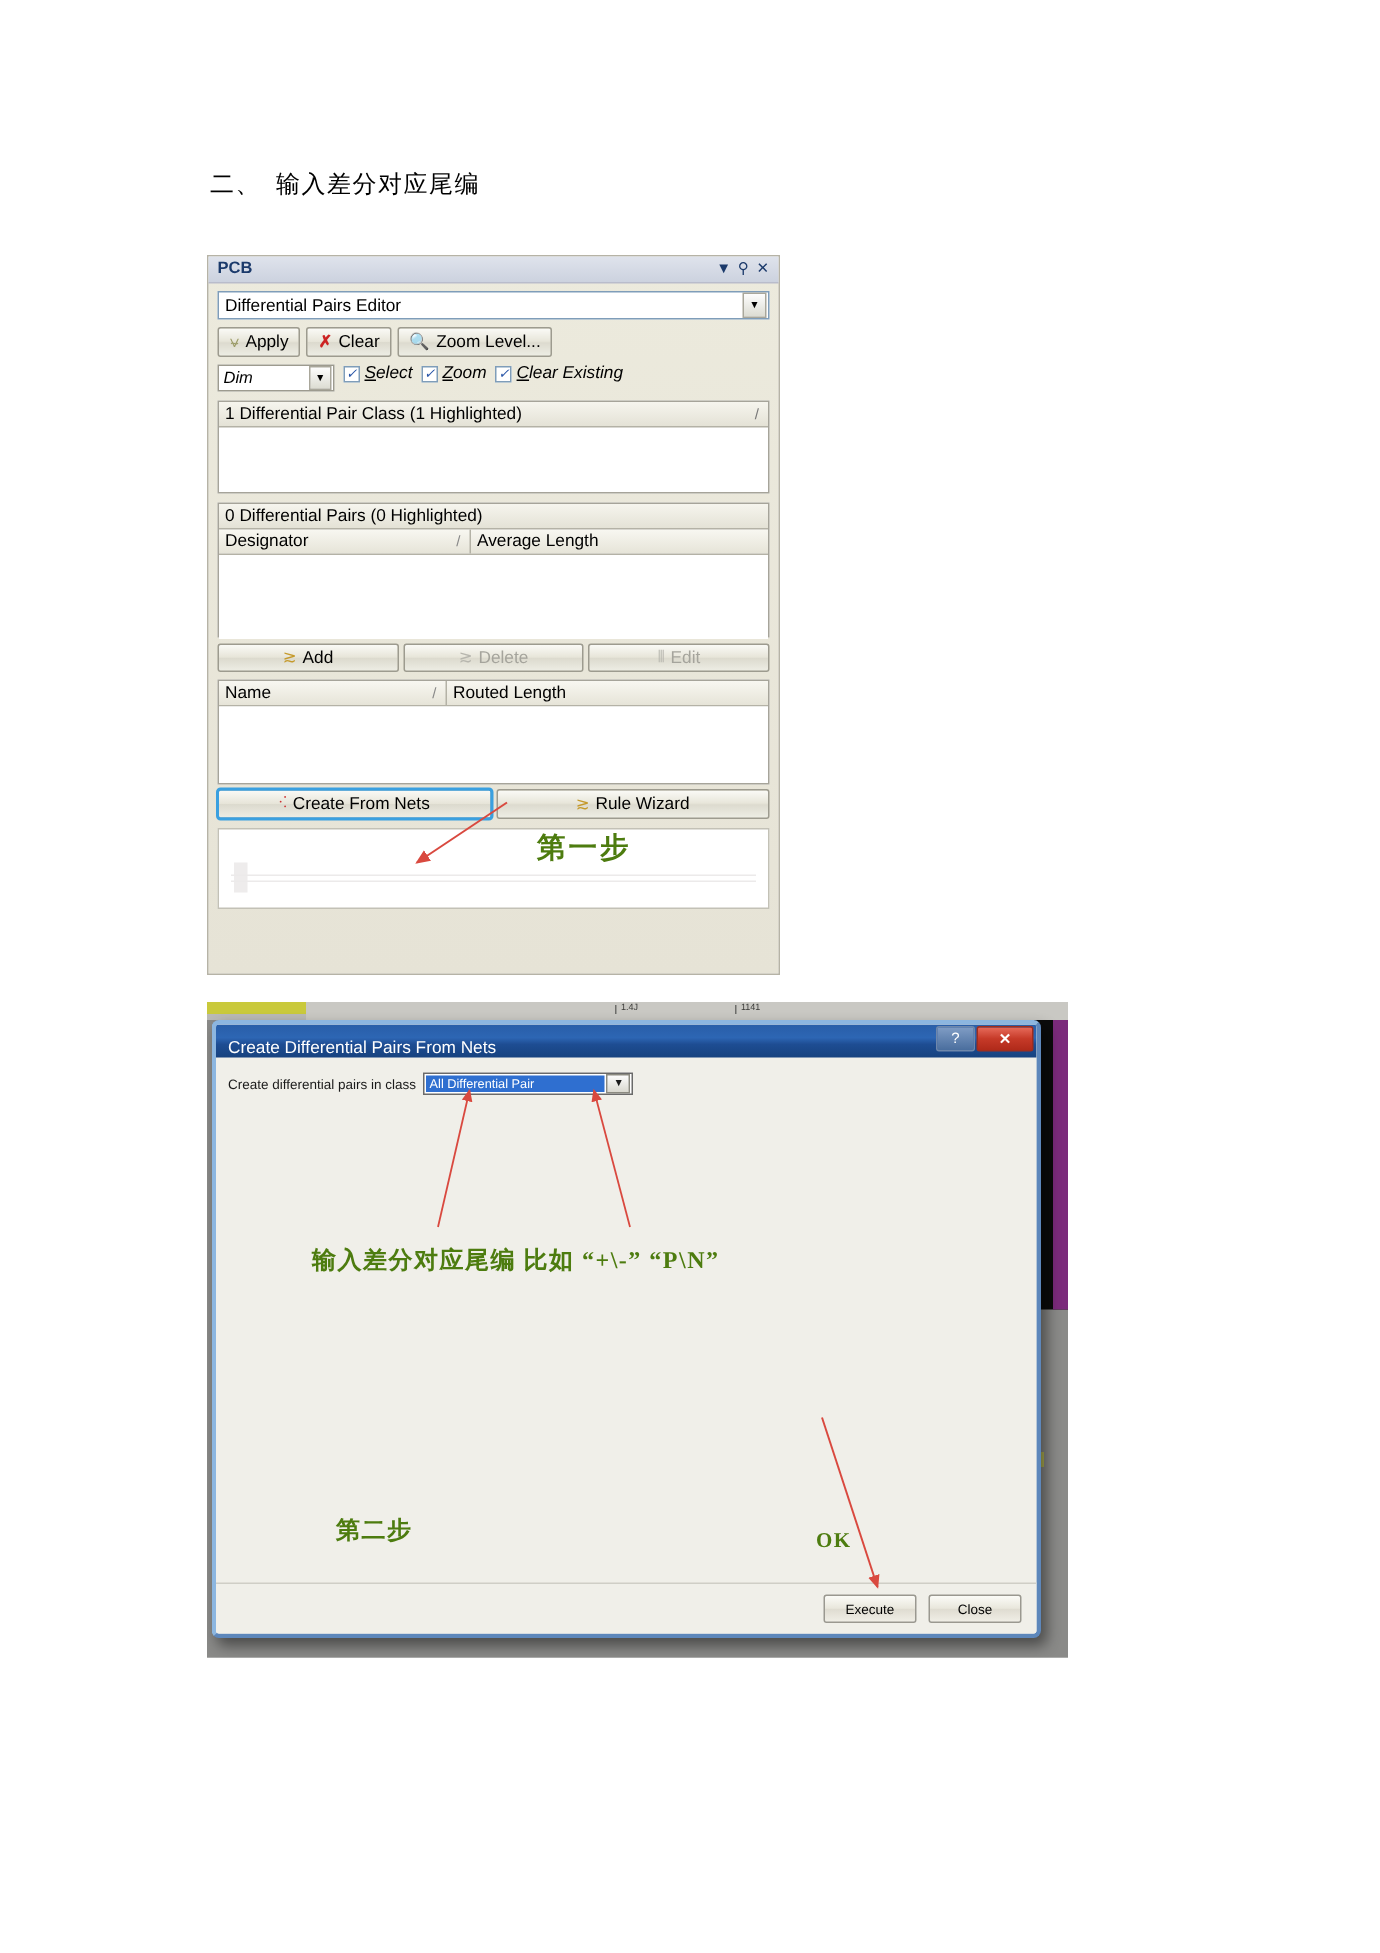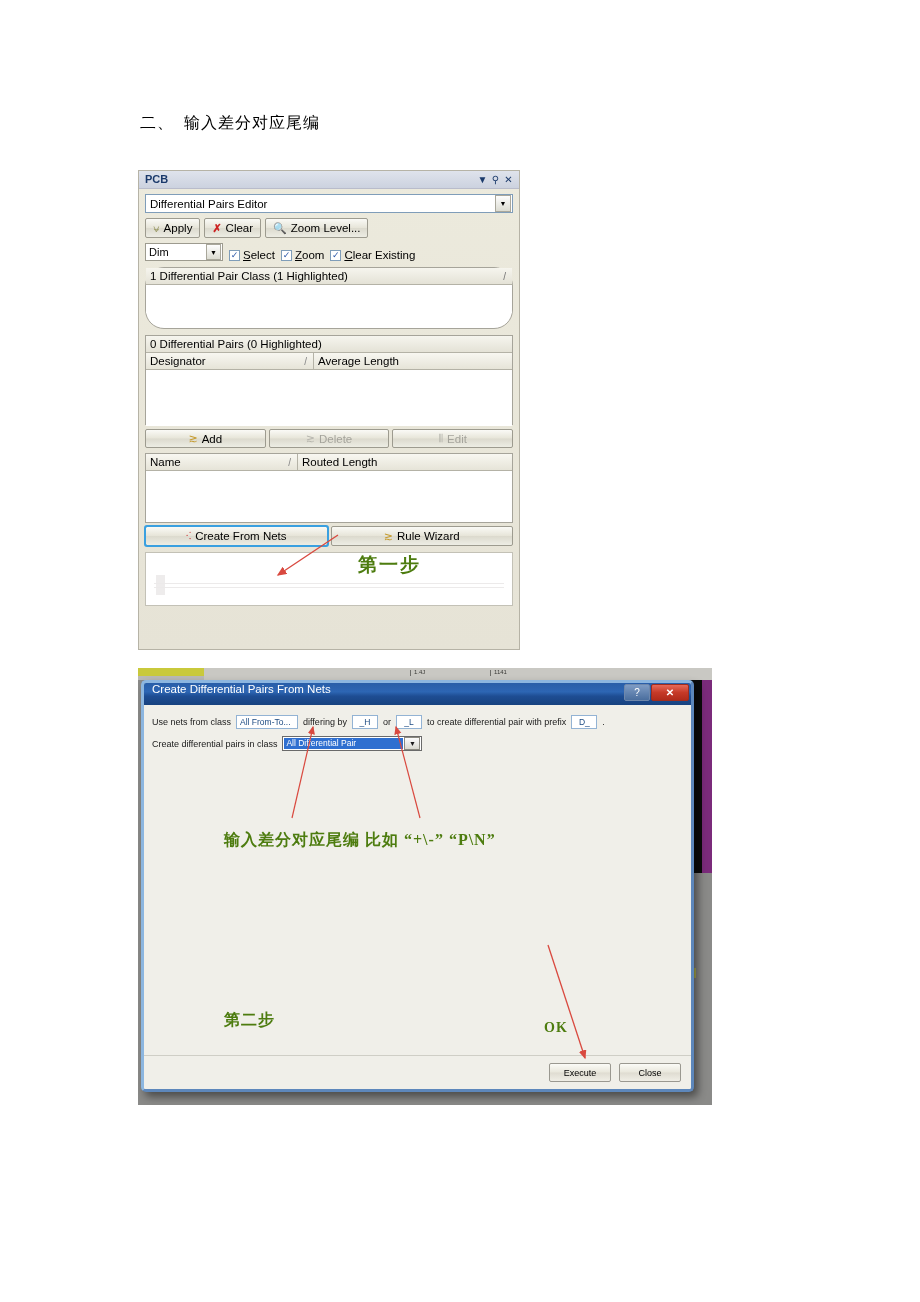--- a/index.html
+++ b/index.html
@@ -110,21 +110,21 @@
     white-space: nowrap;
     box-sizing: border-box;
   }
   .xbtn.disabled { color: #a5a49c; }
 
   .ico { display: inline-block; line-height: 1; }
   .ico-apply { color: #9a9a66; font-size: 11px; }
   .ico-clear { color: #cc2222; font-weight: bold; font-size: 11px; }
   .ico-zoom  { color: #b08b2e; font-size: 11px; }
 
-  .row2 { display: flex; align-items: flex-end; gap: 6px; margin-top: 5px; }
+  .row2 { display: flex; align-items: flex-start; gap: 6px; margin-top: 5px; font-style: italic; }
   .smallcombo {
     width: 78px; height: 18px;
     background: #fff; border: 1px solid #9d9b8f;
     display: flex; align-items: center; box-sizing: border-box;
   }
   .smallcombo .cv { flex: 1; padding-left: 3px; font-size: 11px; }
   .smallcombo .carrow {
     width: 15px; height: 16px; margin-right: 1px;
     background: linear-gradient(180deg,#fdfdfd,#dcdcd2);
     border: 1px solid #a9a79b;
@@ -222,21 +222,21 @@
   
   .anno-text {
     position: absolute;
     color: #4d7c0f;
     font-family: "Liberation Serif", serif;
     font-weight: bold;
     white-space: nowrap;
   }
   #anno-step1 { left: 358px; top: 552px; font-size: 19px; letter-spacing: 2px; }
   #anno-step2 { left: 224px; top: 1010px; font-size: 16px; letter-spacing: 1px; }
-  #anno-suffix { left: 224px; top: 830px; font-size: 16px; letter-spacing: 1px; }
+  #anno-suffix { left: 208px; top: 830px; font-size: 16px; letter-spacing: 1px; }
   #anno-ok { left: 544px; top: 1020px; font-size: 14px; letter-spacing: 1px; }
 
   svg.overlay { position: absolute; left: 0; top: 0; width: 920px; height: 1302px; pointer-events: none; }
 
   
   #shot2 {
     position: absolute;
     left: 138px;
     top: 668px;
     width: 574px;
@@ -284,21 +284,21 @@
     border-radius: 5px;
     background: #f0efe9;
     box-shadow: 4px 5px 9px rgba(0,0,0,.45);
     box-sizing: border-box;
     overflow: hidden;
   }
   #dlg-titlebar {
     height: 22px;
     background: linear-gradient(180deg,#295ea8 0%, #2d66b4 40%, #1e4d93 60%, #17427f 100%);
     display: flex;
-    align-items: flex-start;
+    align-items: flex-end;
     padding-left: 8px;
     position: relative;
   }
   #dlg-title { color: #fff; font-size: 11.5px; }
   #dlg-btns { position: absolute; right: 2px; top: 1px; display: flex; gap: 1px; }
   .wb {
     width: 26px; height: 17px;
     border: 1px solid #6e87ab;
     border-radius: 2px;
     display: flex; align-items: center; justify-content: center;
@@ -451,21 +451,21 @@
       <div class="chk">
         <span class="chkbox">✓</span>
         <span><u>Z</u>oom</span>
       </div>
       <div class="chk">
         <span class="chkbox">✓</span>
         <span><u>C</u>lear Existing</span>
       </div>
     </div>
 
-    <div class="listbox" style="height:62px;border-radius:19px;">
+    <div class="listbox" style="height:62px;">
       <div class="lb-head">
         <span>1 Differential Pair Class (1 Highlighted)</span>
         <span class="sortmark">/</span>
       </div>
       <div class="lb-empty" style="height:28px;"></div>
     </div>
 
     <div class="listbox" style="height:90px;">
       <div class="lb-head">
         <span>0 Differential Pairs (0 Highlighted)</span>
@@ -575,31 +575,20 @@
     <div id="dlg-titlebar">
       <div id="dlg-title">Create Differential Pairs From Nets</div>
       <div id="dlg-btns">
         <div class="wb help">?</div>
         <div class="wb close">✕</div>
       </div>
     </div>
 
     <div id="dlg-body">
 
-      <div class="dlg-line">
-        <span>Use nets from class</span>
-        <span class="fld w-class">All From-To...</span>
-        <span>differing by</span>
-        <span class="fld w-suf">_H</span>
-        <span>or</span>
-        <span class="fld w-suf">_L</span>
-        <span>to create differential pair with prefix</span>
-        <span class="fld w-pre">D_</span>
-        <span>.</span>
-      </div>
 
       <div class="dlg-line">
         <span>Create differential pairs in class</span>
         <span class="dlg-combo">
           <span class="selv">All Differential Pair</span>
           <span class="carrow2">▼</span>
         </span>
       </div>
 
 

